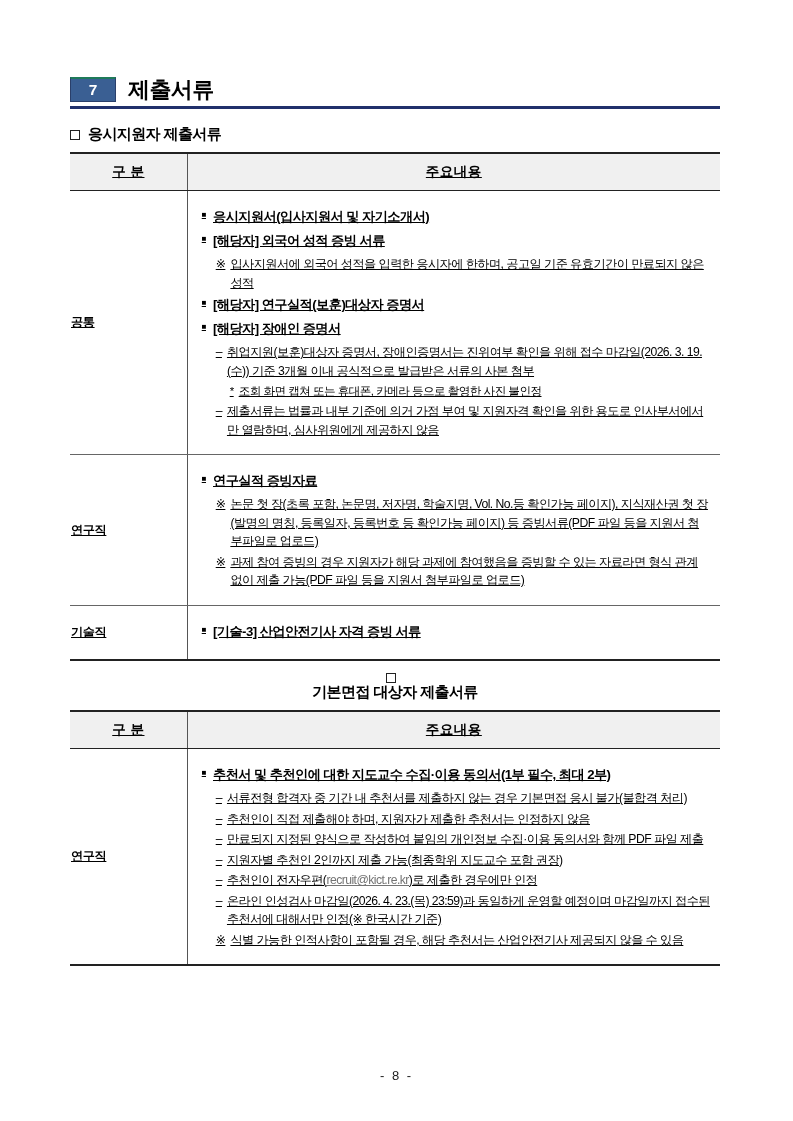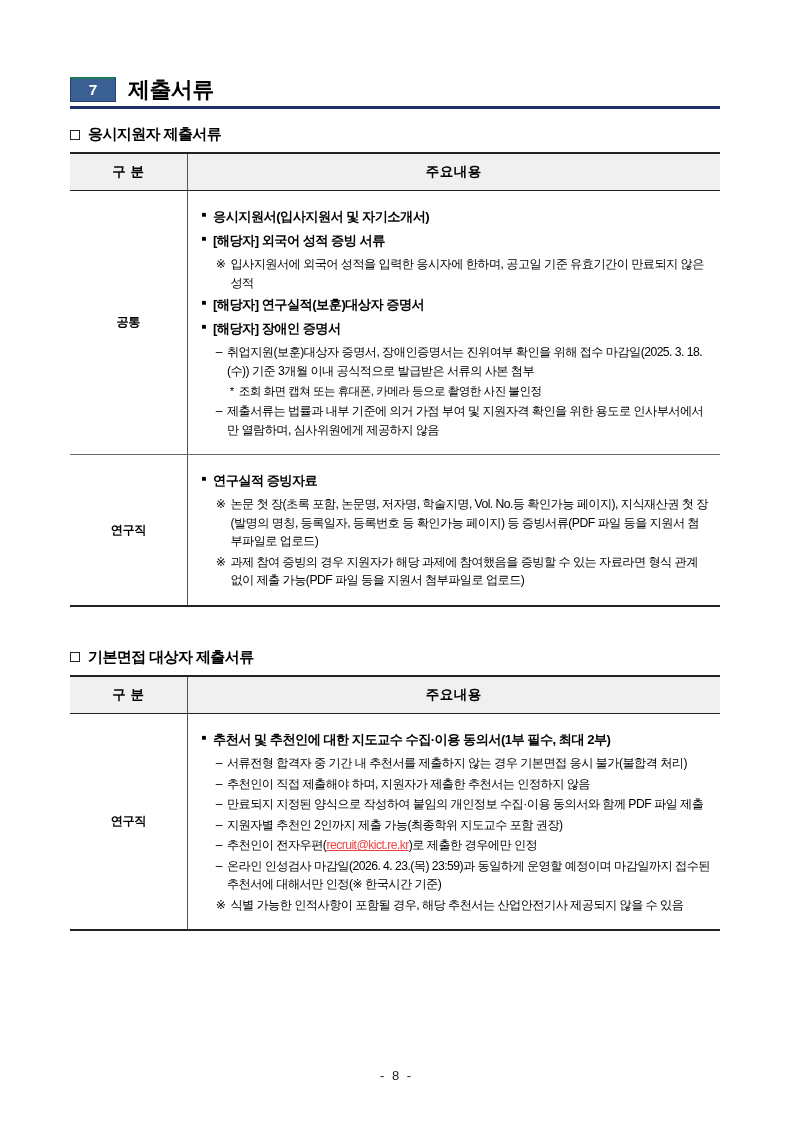--- a/index.html
+++ b/index.html
@@ -84,20 +84,21 @@
     border: 1.4px solid #222;
     margin-right: 8px;
     flex: 0 0 auto;
   }
 
   
   table.doc {
     width: 650px;
     border-collapse: collapse;
     table-layout: fixed;
+    text-decoration: underline;
   }
   table.doc thead th {
     background: #f0f0f0;
     border-top: 2px solid #222;
     border-bottom: 1.2px solid #222;
     font-size: 13.5px;
     font-weight: bold;
     letter-spacing: 0.5px;
     padding: 9px 0;
     text-align: center;
@@ -109,21 +110,20 @@
   table.doc tbody td {
     border-bottom: 1px solid #666;
     vertical-align: middle;
     font-size: 12.2px;
   }
   table.doc tbody tr:last-child td {
     border-bottom: 2px solid #222;
   }
   td.col-label {
     width: 110px;
-    text-align: center;
     font-weight: bold;
     font-size: 13px;
     letter-spacing: -0.4px;
     border-right: 1.2px solid #555;
   }
   td.col-body {
     width: 540px;
     padding: 13px 10px 13px 14px;
   }
 
@@ -152,21 +152,21 @@
 
   
   .ln.lvl-x { font-size: 12.2px; margin: 2px 0 2px 14px; }
   .ln.lvl-x .mk { padding-right: 5px; }
 
   
   .ln.lvl-a { font-size: 11.6px; margin: 2px 0 2px 28px; }
   .ln.lvl-a .mk { padding-right: 5px; }
 
   a.mail {
-    color: #ef4444;
+    color: #737373;
     text-decoration: underline;
   }
 
   
   .footer {
     position: absolute;
     left: 0;
     top: 1068px;
     width: 793px;
     text-align: center;
@@ -218,21 +218,21 @@
               <div class="ln lvl-b">
                 <span class="mk">■</span>
                 <span class="tx">[해당자] 연구실적(보훈)대상자 증명서</span>
               </div>
               <div class="ln lvl-b">
                 <span class="mk">■</span>
                 <span class="tx">[해당자] 장애인 증명서</span>
               </div>
               <div class="ln lvl-d">
                 <span class="mk">–</span>
-                <span class="tx">취업지원(보훈)대상자 증명서, 장애인증명서는 진위여부 확인을 위해 접수 마감일(2025. 3. 18.(수)) 기준 3개월 이내 공식적으로 발급받은 서류의 사본 첨부</span>
+                <span class="tx">취업지원(보훈)대상자 증명서, 장애인증명서는 진위여부 확인을 위해 접수 마감일(2026. 3. 19.(수)) 기준 3개월 이내 공식적으로 발급받은 서류의 사본 첨부</span>
               </div>
               <div class="ln lvl-a">
                 <span class="mk">*</span>
                 <span class="tx">조회 화면 캡쳐 또는 휴대폰, 카메라 등으로 촬영한 사진 불인정</span>
               </div>
               <div class="ln lvl-d">
                 <span class="mk">–</span>
                 <span class="tx">제출서류는 법률과 내부 기준에 의거 가점 부여 및 지원자격 확인을 위한 용도로 인사부서에서만 열람하며, 심사위원에게 제공하지 않음</span>
               </div>
             </td>
@@ -247,24 +247,33 @@
               <div class="ln lvl-x">
                 <span class="mk">※</span>
                 <span class="tx">논문 첫 장(초록 포함, 논문명, 저자명, 학술지명, Vol. No.등 확인가능 페이지), 지식재산권 첫 장(발명의 명칭, 등록일자, 등록번호 등 확인가능 페이지) 등 증빙서류(PDF 파일 등을 지원서 첨부파일로 업로드)</span>
               </div>
               <div class="ln lvl-x">
                 <span class="mk">※</span>
                 <span class="tx">과제 참여 증빙의 경우 지원자가 해당 과제에 참여했음을 증빙할 수 있는 자료라면 형식 관계 없이 제출 가능(PDF 파일 등을 지원서 첨부파일로 업로드)</span>
               </div>
             </td>
           </tr>
+          <tr>
+            <td class="col-label">기술직</td>
+            <td class="col-body">
+              <div class="ln lvl-b">
+                <span class="mk">■</span>
+                <span class="tx">[기술-3] 산업안전기사 자격 증빙 서류</span>
+              </div>
+            </td>
+          </tr>
         </tbody>
     </table>
 
-    <div class="sub-head" style="margin-top:41px;">
+    <div class="sub-head" style="margin-top:12px;flex-direction:column;">
       <span class="box-glyph"></span>
       <span>기본면접 대상자 제출서류</span>
     </div>
 
     <table class="doc" id="table-2">
       <thead>
         <tr>
           <th class="c1">구 분</th>
           <th class="c2">주요내용</th>
         </tr>

